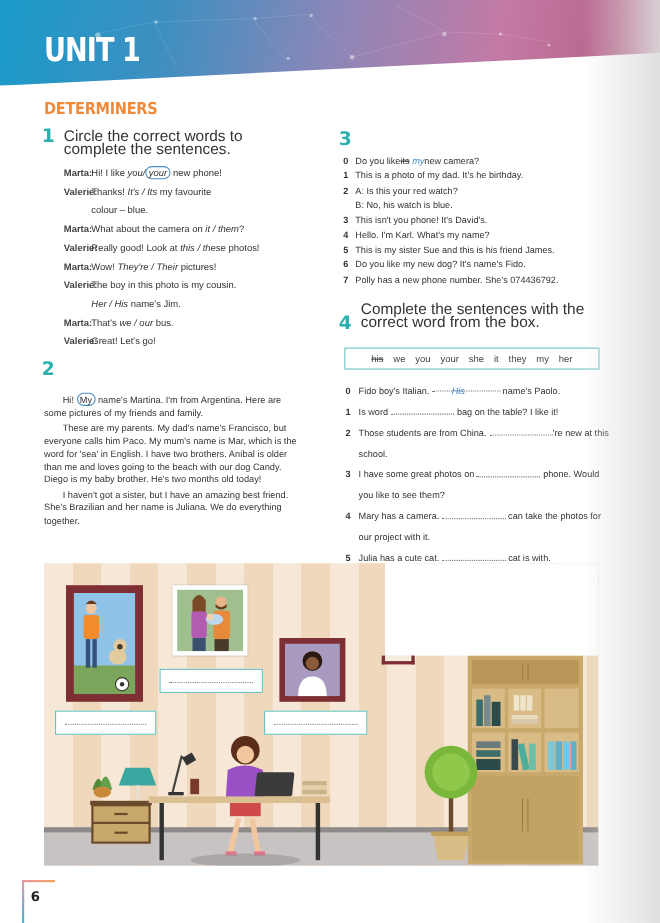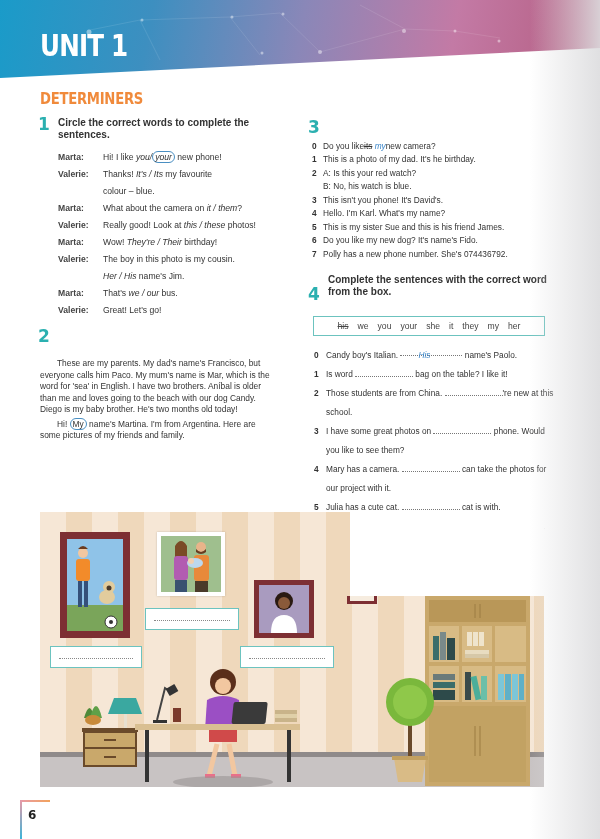--- a/index.html
+++ b/index.html
@@ -15,26 +15,26 @@
     background: linear-gradient(100deg, #1a9bc9 0%, #3d8fc0 25%, #8a87b8 50%, #c37aa5 75%, #b35b7e 100%);
     clip-path: polygon(0 0, 100% 0, 100% 48px, 0 78px); overflow: hidden; }
   .banner svg { position: absolute; left: 0; top: 0; }
   .unit-title { position: absolute; left: 40px; top: 28px; font-family: "DejaVu Sans", sans-serif;
     font-weight: bold; font-size: 30px; color: #fff; letter-spacing: -1px; transform: scaleX(0.82); transform-origin: left; z-index: 2; }
 
   .section-title { position: absolute; left: 40px; top: 90px; color: #f08a3b; font-weight: bold;
     font-size: 15px; font-family: "DejaVu Sans", sans-serif; letter-spacing: -0.3px; transform: scaleX(0.88); transform-origin: left; }
 
   .ex-num { position: absolute; color: #2bb0b0; font-weight: bold; font-size: 17px; font-family: "DejaVu Sans", sans-serif; }
-  .ex-instr { position: absolute; font-weight: bold; font-size: 10px; line-height: 12px; color: #333; }
+  .ex-instr { position: absolute; font-weight: normal; font-size: 14px; line-height: 12px; color: #333; }
 
   
   .dialog { position: absolute; left: 58px; top: 148px; width: 230px; font-size: 8.6px; color: #333; }
   .dline { display: flex; height: 17px; align-items: center; }
-  .dline .spk { width: 45px; font-weight: bold; color: #444; }
+  .dline .spk { width: 25px; font-weight: bold; color: #444; }
   .dline .txt { flex: 1; }
   .circled { border: 1.3px solid #4a8fc2; border-radius: 8px; padding: 0 2px; }
   .it { font-style: italic; }
 
   
   .reading { position: absolute; left: 40px; top: 358px; width: 238px; font-size: 8.4px; line-height: 11.5px; color: #333; }
   .reading p { text-indent: 17px; margin-bottom: 3px; }
 
   
   .ex3-list { position: absolute; left: 312px; top: 139px; width: 240px; font-size: 8.3px; color: #333; }
@@ -122,21 +122,21 @@
     <div class="dline">
       <span class="spk">Marta:</span>
       <span class="txt"><span>What about the camera on </span><span class="it">it</span><span class="it"> / </span><span class="it">them</span><span>?</span></span>
     </div>
     <div class="dline">
       <span class="spk">Valerie:</span>
       <span class="txt"><span>Really good! Look at </span><span class="it">this</span><span class="it"> / </span><span class="it">these</span><span> photos!</span></span>
     </div>
     <div class="dline">
       <span class="spk">Marta:</span>
-      <span class="txt"><span>Wow! </span><span class="it">They're</span><span class="it"> / </span><span class="it">Their</span><span> birthday!</span></span>
+      <span class="txt"><span>Wow! </span><span class="it">They're</span><span class="it"> / </span><span class="it">Their</span><span> pictures!</span></span>
     </div>
     <div class="dline">
       <span class="spk">Valerie:</span>
       <span class="txt">The boy in this photo is my cousin.</span>
     </div>
     <div class="dline">
       <span class="spk"></span>
       <span class="txt"><span class="it">Her</span><span class="it"> / </span><span class="it">His</span><span> name's Jim.</span></span>
     </div>
     <div class="dline">
@@ -145,22 +145,23 @@
     </div>
     <div class="dline">
       <span class="spk">Valerie:</span>
       <span class="txt">Great! Let's go!</span>
     </div>
   </div>
 
   <div class="ex-num" style="left:38px; top:326px;">2</div>
 
   <div class="reading">
+    <p><span>Hi! </span><span class="circled">My</span><span> name's Martina. I'm from Argentina. Here are some pictures of my friends and family.</span></p>
     <p>These are my parents. My dad's name's Francisco, but everyone calls him Paco. My mum's name is Mar, which is the word for 'sea' in English. I have two brothers. Aníbal is older than me and loves going to the beach with our dog Candy. Diego is my baby brother. He's two months old today!</p>
-    <p><span>Hi! </span><span class="circled">My</span><span> name's Martina. I'm from Argentina. Here are some pictures of my friends and family.</span></p>
+    <p>I haven't got a sister, but I have an amazing best friend. She's Brazilian and her name is Juliana. We do everything together.</p>
   </div>
 
   <div class="ex-num" style="left:308px; top:117px;">3</div>
 
   <div class="ex3-list">
     <div class="row"><span class="n">0</span><span>Do you like </span><span class="strike">its</span>&nbsp;<span class="blue">my</span><span> new camera?</span></div>
     <div class="row">
         <span class="n">1</span>
         <span>This is a photo of my dad. It's he birthday.</span>
       </div>
@@ -203,21 +204,21 @@
     <span>you</span>
     <span>your</span>
     <span>she</span>
     <span>it</span>
     <span>they</span>
     <span>my</span>
     <span>her</span>
   </div>
 
   <div class="ex4-list">
-    <div class="ex4-item"><span class="n">0</span><span>Candy boy's Italian. </span><span class="blank" style="width:62px;"><span class="ans">His</span></span><span> name's Paolo.</span></div>
+    <div class="ex4-item"><span class="n">0</span><span>Fido boy's Italian. </span><span class="blank" style="width:62px;"><span class="ans">His</span></span><span> name's Paolo.</span></div>
     <div class="ex4-item"><span class="n">1</span><span>Is word </span><span class="blank" style="width:58px;"></span><span> bag on the table? I like it!</span></div>
     <div class="ex4-item"><span class="n">2</span><span>Those students are from China. </span><span class="blank" style="width:58px;"></span><span>'re new at this school.</span></div>
     <div class="ex4-item"><span class="n">3</span><span>I have some great photos on </span><span class="blank" style="width:58px;"></span><span> phone. Would you like to see them?</span></div>
     <div class="ex4-item"><span class="n">4</span><span>Mary has a camera. </span><span class="blank" style="width:58px;"></span><span> can take the photos for our project with it.</span></div>
     <div class="ex4-item"><span class="n">5</span><span>Julia has a cute cat. </span><span class="blank" style="width:58px;"></span><span> cat is with.</span></div>
     <div class="ex4-item"><span class="n">6</span><span>That cake is very good. </span><span class="blank" style="width:58px;"></span><span>'s a chocolate cake.</span></div>
     <div class="ex4-item"><span class="n">7</span><span>A: Are </span><span class="blank" style="width:58px;"></span><span> from Spain?</span></div>
     <div class="ex4-item"><span class="n"></span><span>B: No, </span><span class="blank" style="width:58px;"></span><span>'re from Portugal.</span></div>
   </div>
 

